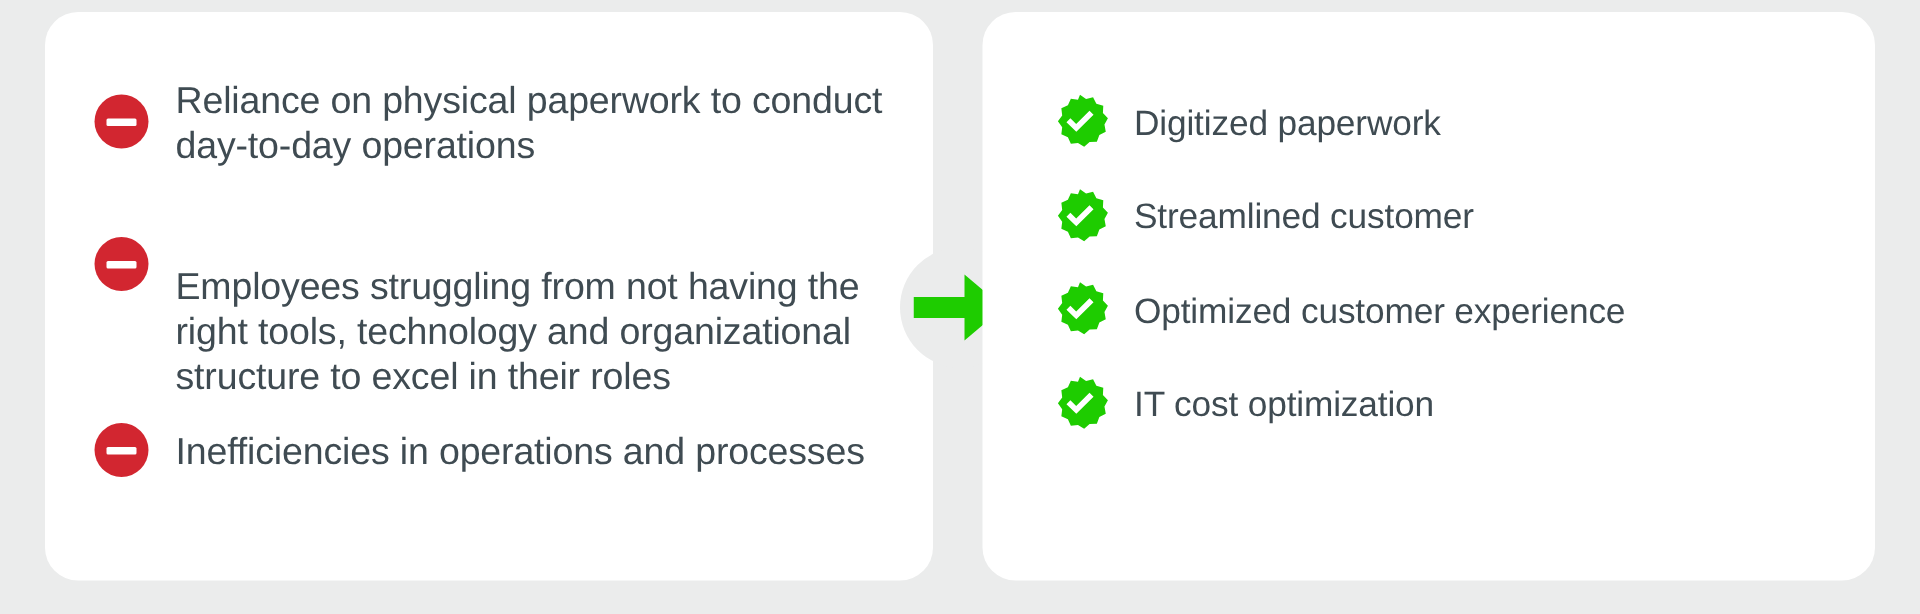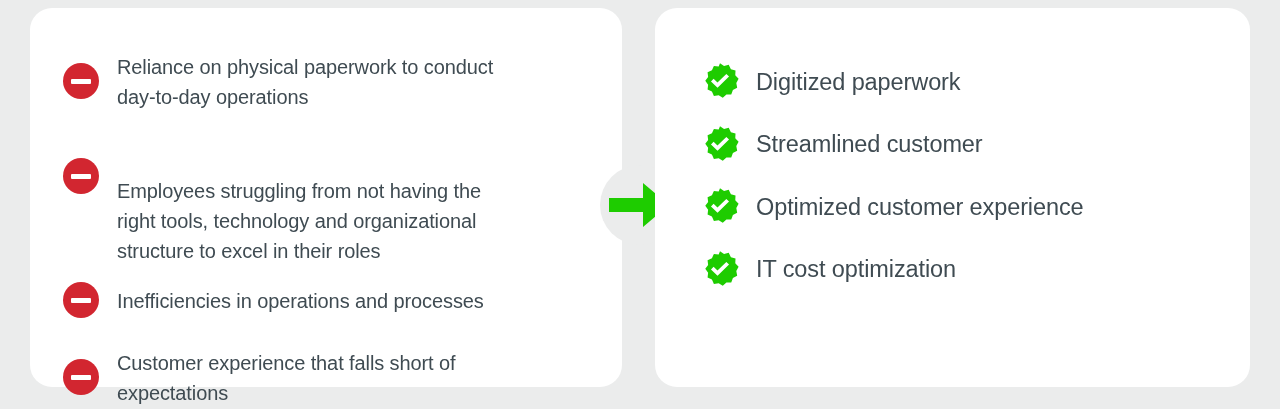--- a/index.html
+++ b/index.html
@@ -51,21 +51,21 @@
   .list-item {
     display: flex;
     align-items: flex-start;
     margin-bottom: 22px;
   }
 
   .list-item:last-child { margin-bottom: 0; }
 
   .item-text {
     color: #3f4b52;
-    font-size: 20px;
+    font-size: 25px;
     line-height: 30px;
     letter-spacing: -0.1px;
     white-space: pre-line;
   }
 
   
   #pain-list { left: 33px; top: 38px; width: 540px; }
 
   #pain-list .list-item { margin-bottom: 18px; }
 
@@ -162,25 +162,20 @@
         <span class="item-text">Employees struggling from not having the
 right tools, technology and organizational
 structure to excel in their roles</span>
       </div>
 
       <div class="list-item pain-item-3">
         <span class="minus-icon"></span>
         <span class="item-text">Inefficiencies in operations and processes</span>
       </div>
 
-      <div class="list-item pain-item-4">
-        <span class="minus-icon"></span>
-        <span class="item-text">Customer experience that falls short of
-expectations</span>
-      </div>
 
     </div>
   </div>
 
   <div id="arrow-circle">
     <span>
       <svg width="62" height="52" viewBox="0 0 62 52" aria-hidden="true">
         <path d="M0 19 L34 19 L34 4 L60 26 L34 48 L34 33 L0 33 Z" fill="#1ecc00"></path>
       </svg>
     </span>

